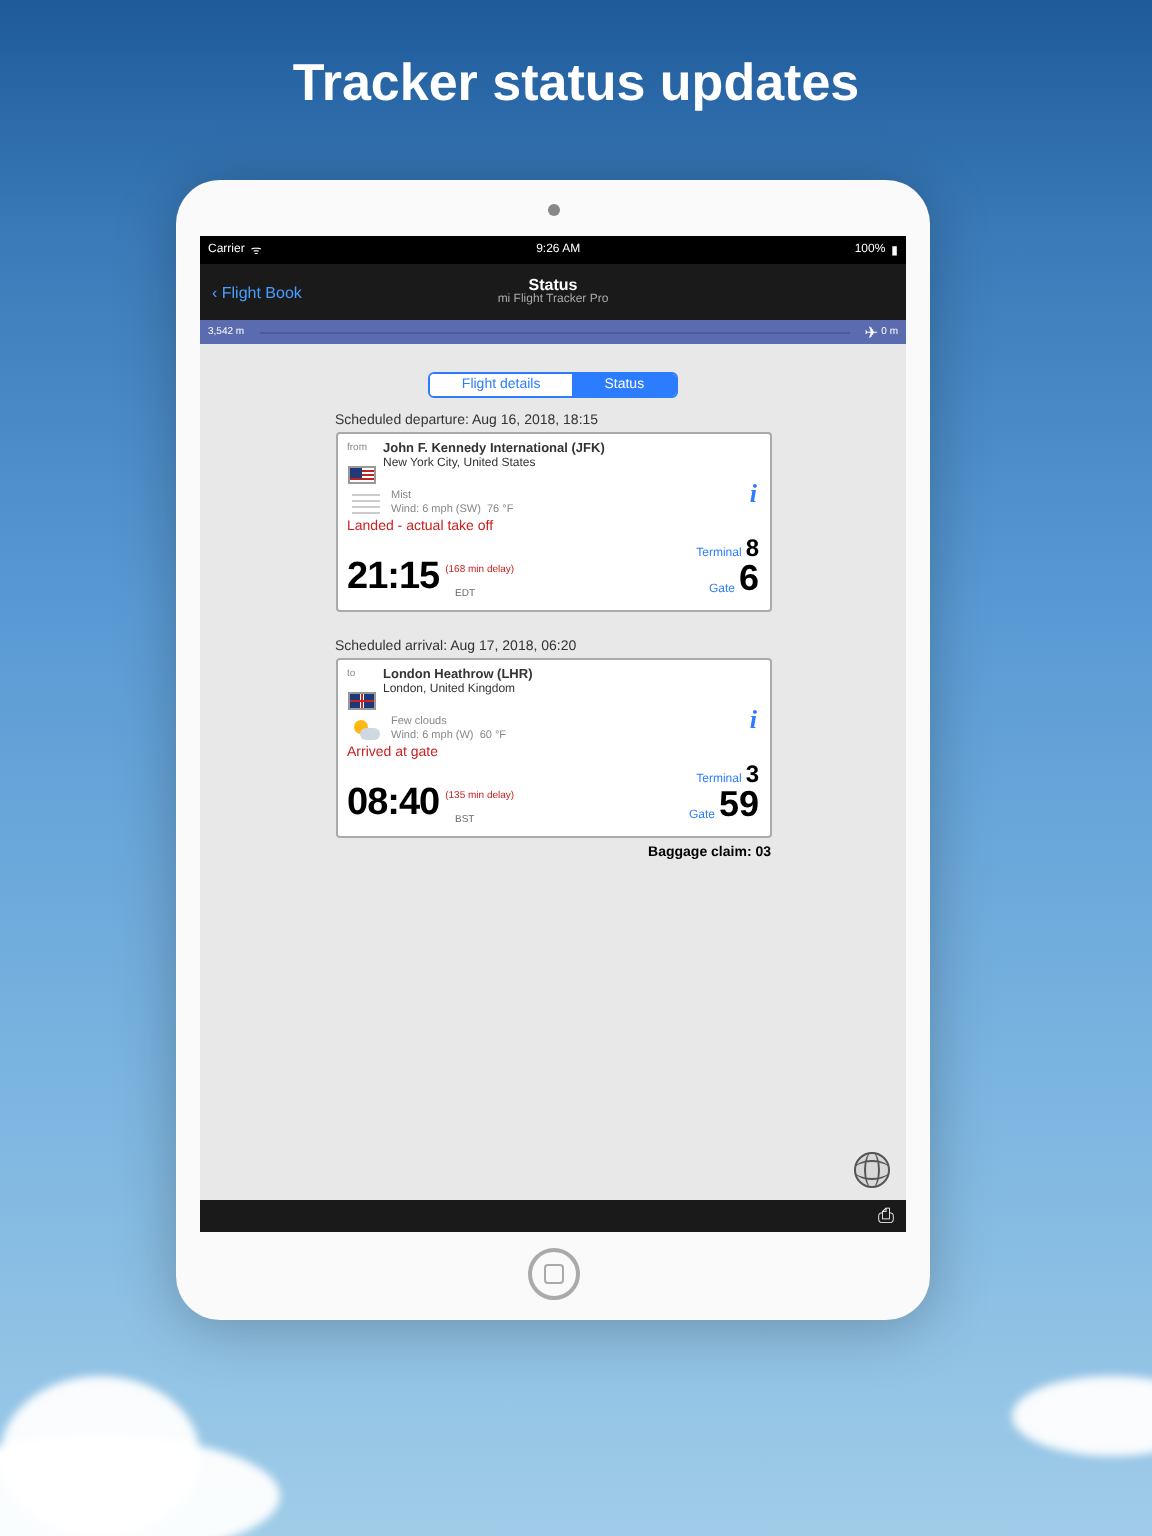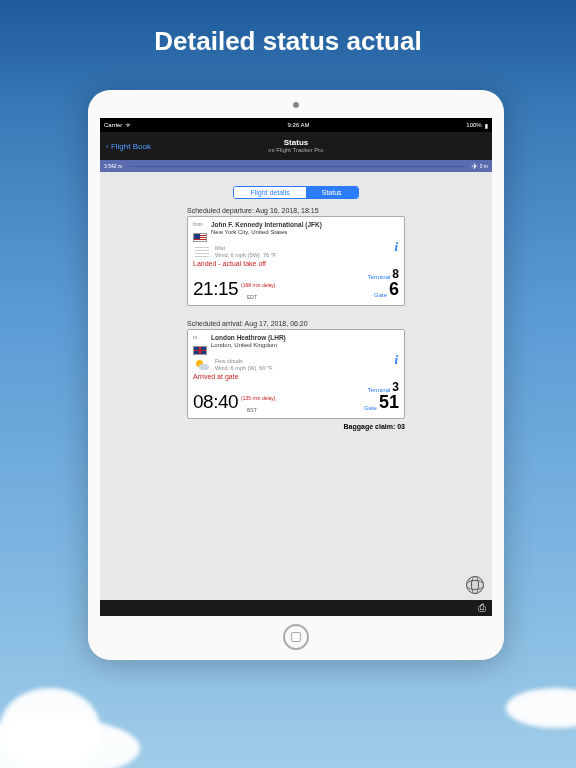--- a/index.html
+++ b/index.html
@@ -2,21 +2,21 @@
 <html><head>
 <meta charset="utf-8">
 <style>
 *{margin:0;padding:0;box-sizing:border-box;font-family:-apple-system,Helvetica,Arial,sans-serif}
 body{width:576px;height:768px;background:linear-gradient(180deg,#1e5a9a 0%,#3a7ab8 15%,#5a9ad4 40%,#7ab4e0 70%,#a0cce8 100%);position:relative;overflow:hidden}
 .cloud{position:absolute;background:rgba(255,255,255,.95);border-radius:50%;filter:blur(2px)}
 .cloud.c1{width:180px;height:60px;bottom:-10px;left:-40px}
 .cloud.c1::before{content:'';position:absolute;width:100px;height:80px;background:rgba(255,255,255,.95);border-radius:50%;left:40px;top:-30px}
 .cloud.c2{width:100px;height:40px;bottom:40px;right:-30px}
 .headline{color:#fff;font-size:26px;font-weight:700;text-align:center;padding:26px 0 18px}
-.ipad{position:absolute;top:90px;left:88px;width:416px;height:570px;background:#fafafa;border-radius:22px;box-shadow:0 4px 30px rgba(0,0,0,.25)}
+.ipad{position:absolute;top:90px;left:88px;width:377px;height:570px;background:#fafafa;border-radius:22px;box-shadow:0 4px 30px rgba(0,0,0,.25)}
 .ipad::before{content:'';position:absolute;top:12px;left:50%;transform:translateX(-50%);width:6px;height:6px;background:#888;border-radius:50%}
 .home-btn{position:absolute;bottom:10px;left:50%;transform:translateX(-50%);width:26px;height:26px;border:2px solid #aaa;border-radius:50%}
 .home-btn::after{content:'';position:absolute;top:50%;left:50%;transform:translate(-50%,-50%);width:8px;height:8px;border:1px solid #aaa;border-radius:2px}
 .screen{position:absolute;top:28px;left:12px;right:12px;bottom:44px;background:#e8e8e8;overflow:hidden}
 .status-bar{height:14px;background:#000;color:#fff;display:flex;align-items:center;font-size:6px;padding:0 4px;justify-content:space-between}
 .sb-l{display:flex;gap:3px;align-items:center}
 .sb-r{display:flex;gap:3px;align-items:center}
 .nav-bar{height:28px;background:#1a1a1a;color:#fff;display:flex;align-items:center;justify-content:center;position:relative;font-size:7px}
 .back-btn{position:absolute;left:6px;color:#4a9eff;font-size:8px}
 .nav-title{text-align:center;line-height:1.2}
@@ -45,42 +45,42 @@
 .fc-weather{display:flex;align-items:center;gap:6px;margin:2px 0;padding-left:2px}
 .weather-icon{width:14px;height:10px;position:relative;flex-shrink:0}
 .wi-mist{background:repeating-linear-gradient(#ccc 0 1px,transparent 1px 3px)}
 .wi-clouds::before{content:'';position:absolute;width:7px;height:7px;background:#fdb813;border-radius:50%;left:1px;top:0}
 .wi-clouds::after{content:'';position:absolute;width:10px;height:6px;background:#cfd8e0;border-radius:4px;right:0;bottom:0}
 .fc-weather-col{display:flex;flex-direction:column;gap:1px;font-size:5.5px;color:#888}
 .fc-info{position:absolute;right:6px;top:22px;color:#2b7cff;font-size:13px;font-style:italic;font-family:serif;font-weight:700}
 .fc-status{color:#c92020;font-size:7px;margin:2px 0 1px}
 .fc-time-row{display:flex;align-items:flex-end;justify-content:space-between}
 .fc-time-col{display:flex;align-items:flex-end;gap:3px}
-.fc-time{font-size:19px;font-weight:400;color:#000;letter-spacing:-.5px;line-height:1}
+.fc-time{font-size:19px;font-weight:700;color:#000;letter-spacing:-.5px;line-height:1}
 .fc-tz{font-size:5px;color:#666;margin-bottom:1px}
 .fc-delay{font-size:5px;color:#c92020;margin-bottom:10px}
 .fc-term-col{text-align:right}
 .fc-term-row{display:flex;align-items:flex-end;gap:2px;justify-content:flex-end;white-space:nowrap}
 .fc-term-label{font-size:6px;color:#2b7cff;margin-bottom:0}
 .fc-term-num{font-size:12px;font-weight:700;color:#000;line-height:1}
 .fc-gate-num{font-size:18px;font-weight:700;color:#000;line-height:1}
 .baggage{font-size:7px;font-weight:700;text-align:right;width:218px;margin-top:2px}
 .globe-btn{position:absolute;right:8px;bottom:22px;width:18px;height:18px;border:1.5px solid #555;border-radius:50%;display:flex;align-items:center;justify-content:center;color:#555;background:#d8d8d8}
 .globe-btn::before{content:'';position:absolute;width:18px;height:8px;border:1px solid #555;border-radius:50%;border-left:0;border-right:0}
 .globe-btn::after{content:'';position:absolute;width:6px;height:18px;border:1px solid #555;border-radius:50%;border-top:0;border-bottom:0}
 .bottom-bar{position:absolute;bottom:0;left:0;right:0;height:16px;background:#1a1a1a;display:flex;justify-content:flex-end;align-items:center;padding:0 6px}
 .share-icon{color:#fff;font-size:10px}
 </style>
 </head>
 <body>
 
 <div class="cloud c1"></div>
 <div class="cloud c2"></div>
 
-<div class="headline">Detailed status actual</div>
+<div class="headline">Tracker status updates</div>
 
 <div class="ipad">
   <div class="screen">
     <div class="status-bar">
       <div class="sb-l">
         <span>Carrier</span>
         <span>ᯤ</span>
       </div>
       <span>9:26 AM</span>
       <div class="sb-r">
@@ -174,21 +174,21 @@
             <span class="fc-time">08:40</span>
             <span class="fc-delay">(135 min delay)</span>
           </div>
           <div class="fc-term-col">
             <div class="fc-term-row">
                 <span class="fc-term-label">Terminal</span> 
                 <span class="fc-term-num">3</span>
               </div>
             <div class="fc-term-row">
                 <span class="fc-term-label">Gate</span> 
-                <span class="fc-gate-num">51</span>
+                <span class="fc-gate-num">59</span>
               </div>
           </div>
         </div>
         <div class="fc-tz" style="margin-top:-4px;margin-left:54px">BST</div>
       </div>
       <div class="baggage">Baggage claim: 03</div>
     </div>
 
     <div class="globe-btn"></div>
     <div class="bottom-bar">

